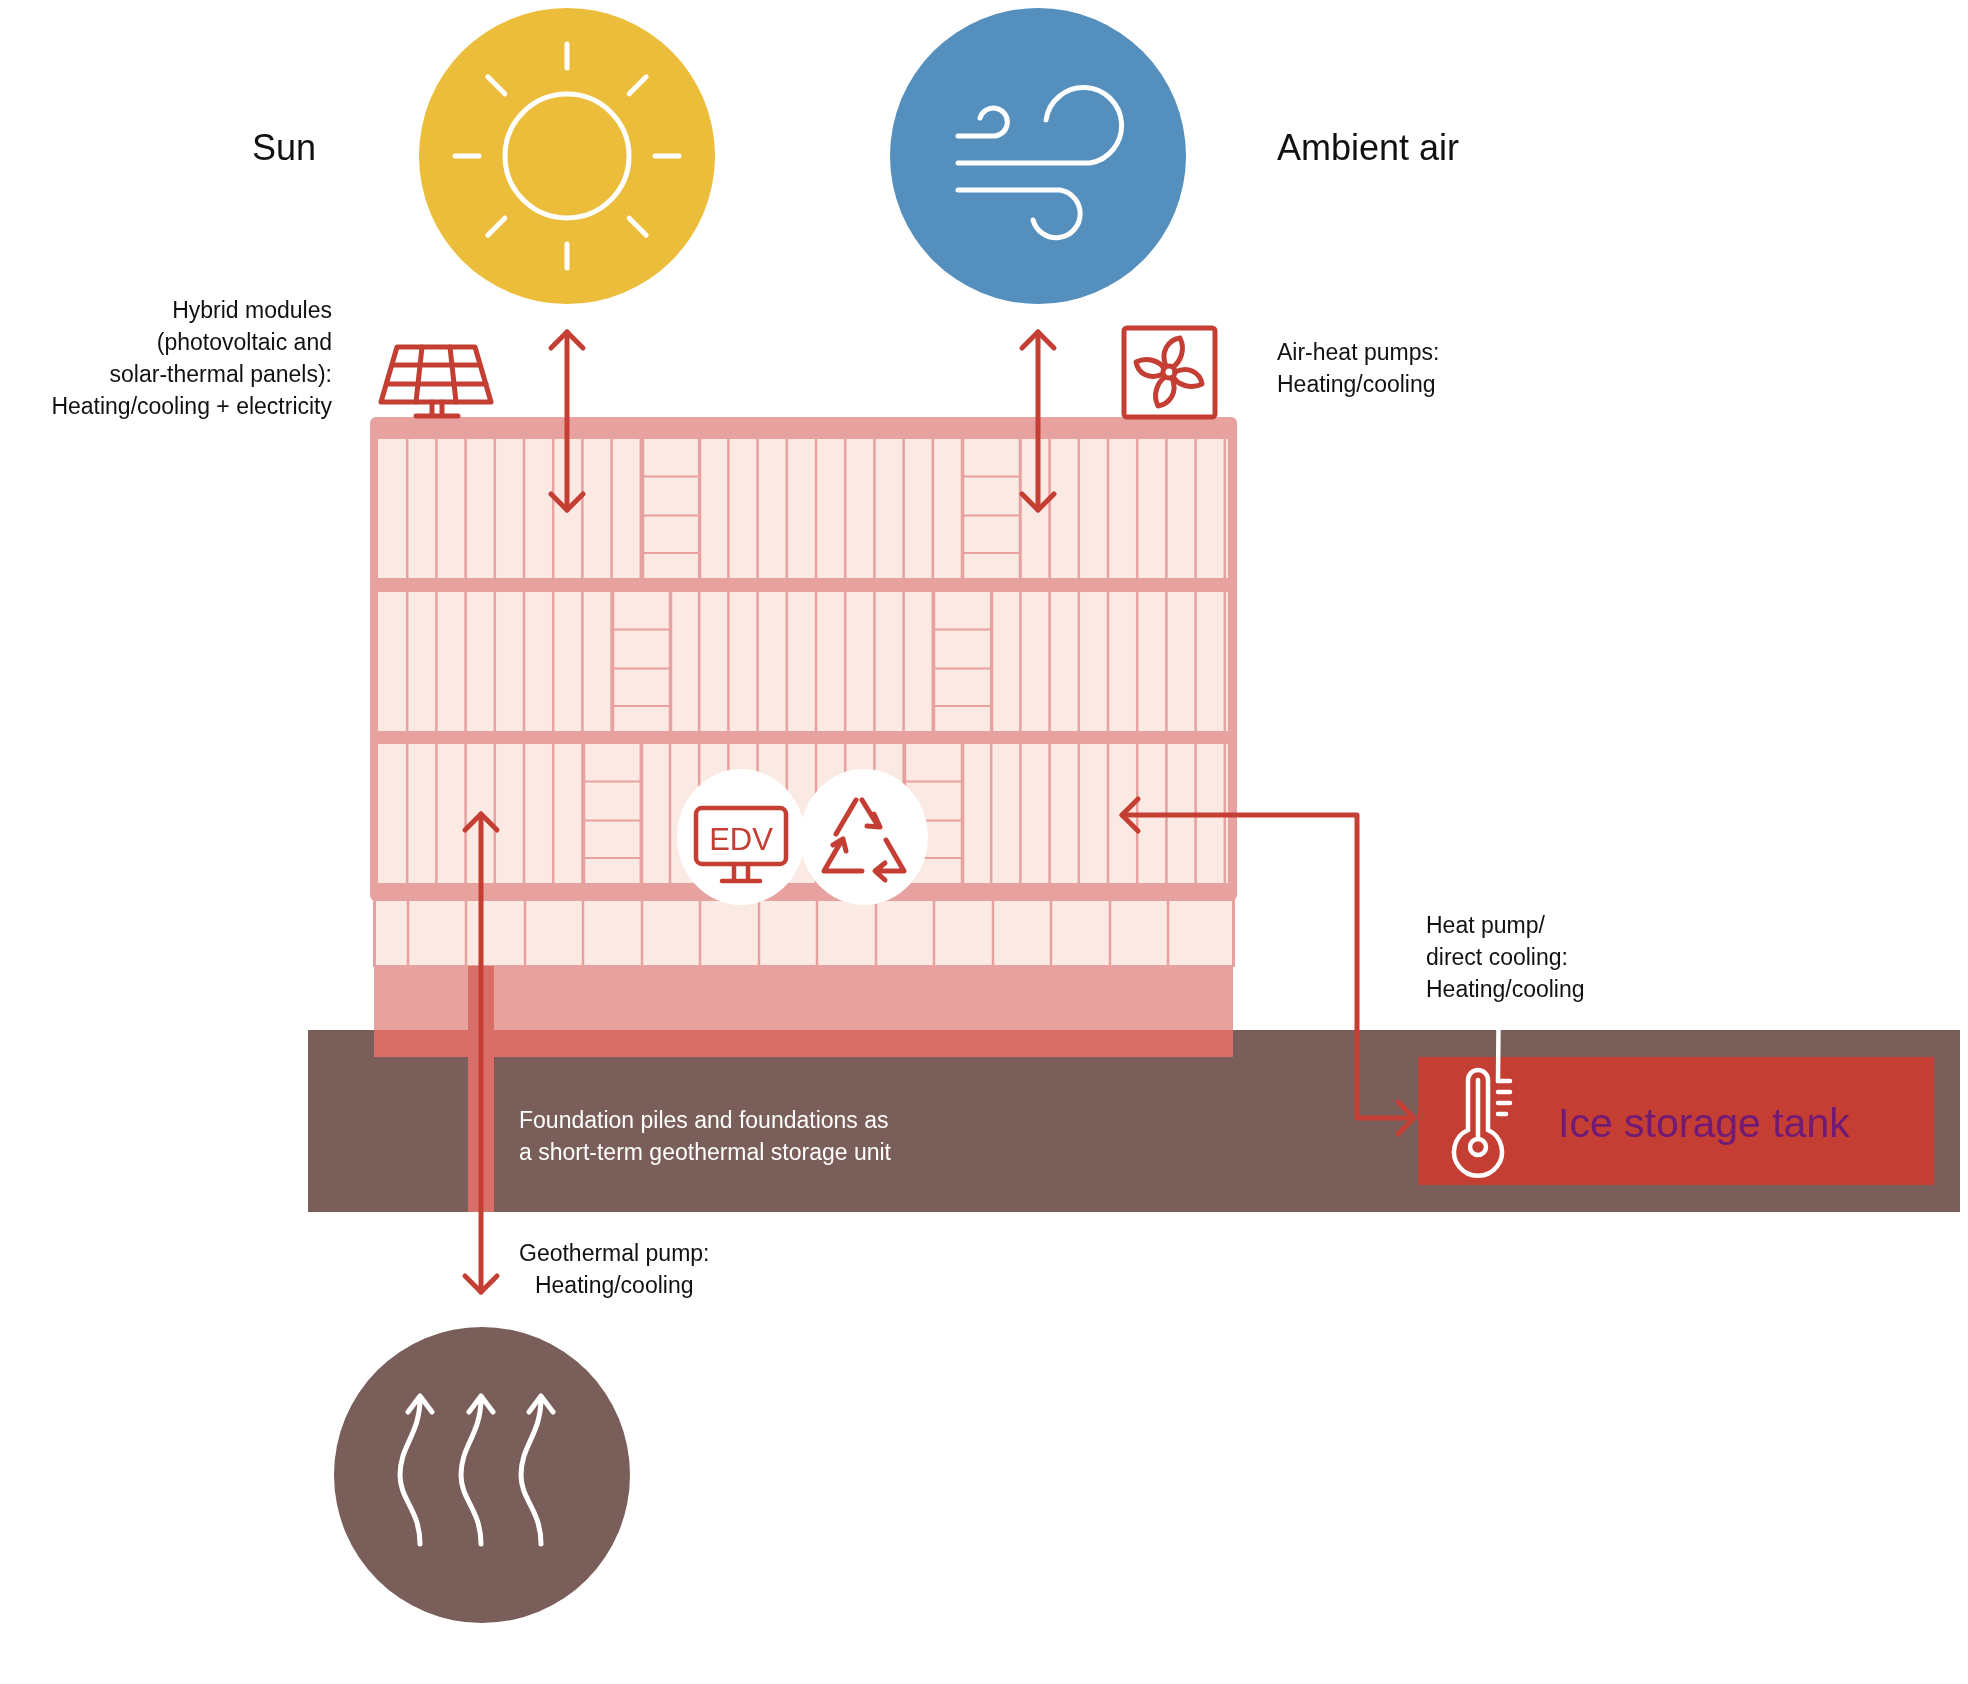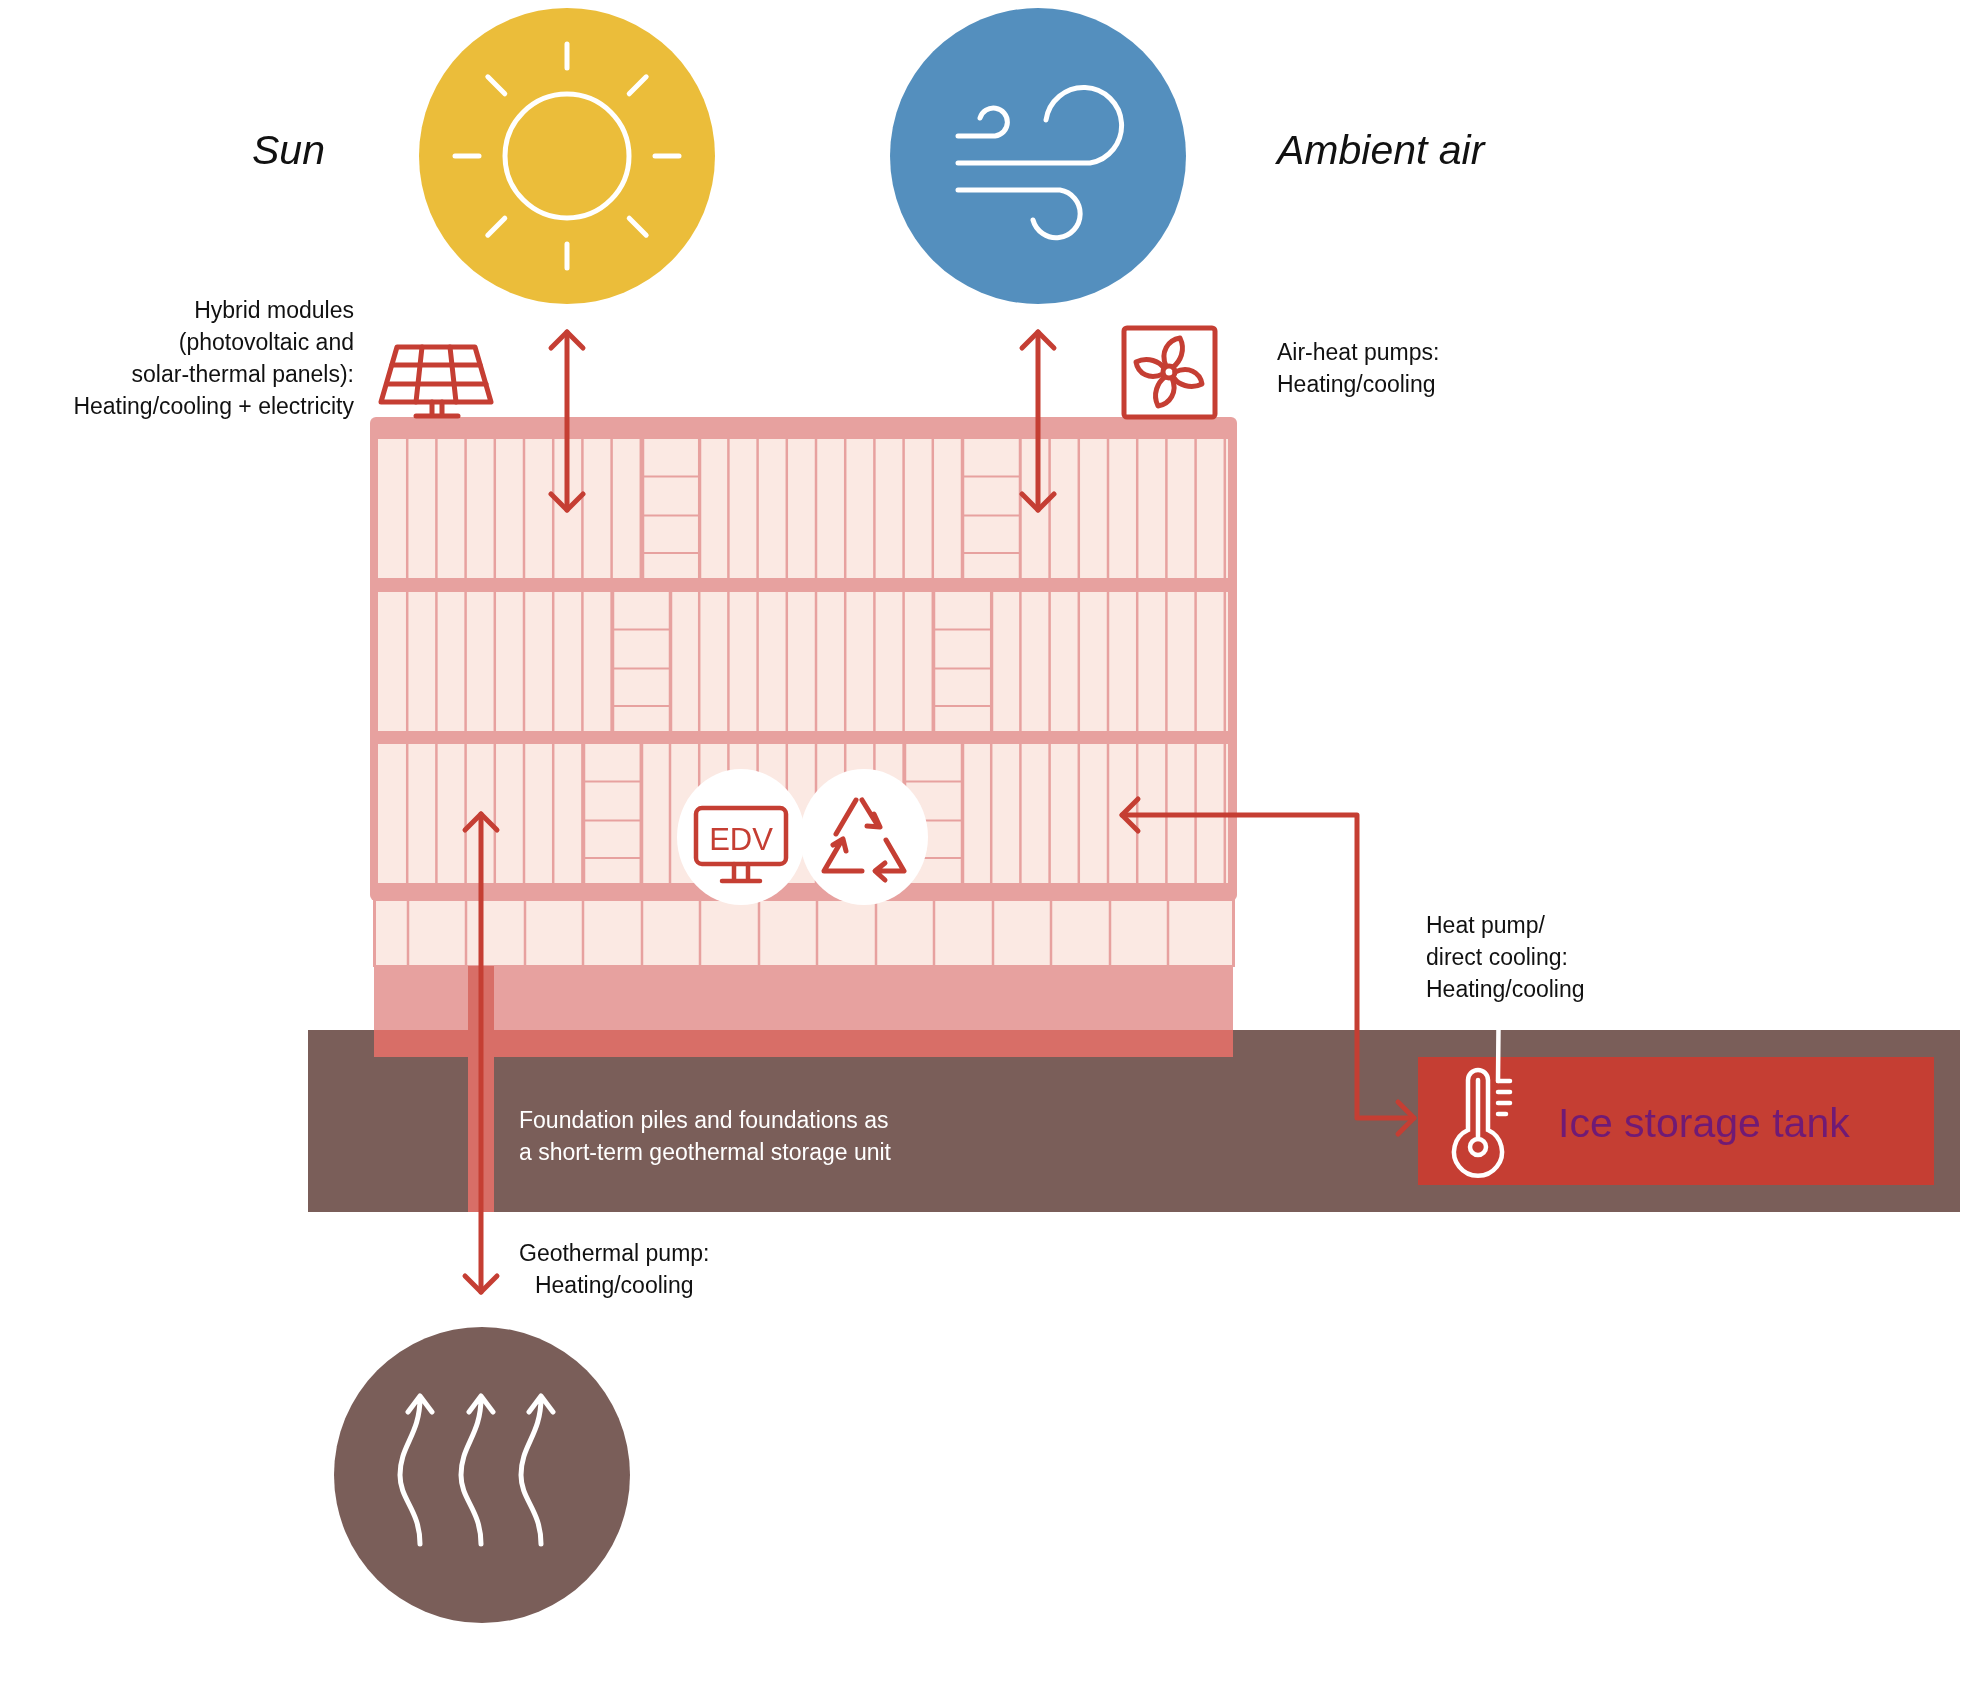--- a/index.html
+++ b/index.html
@@ -1,22 +1,22 @@
 <!DOCTYPE html>
 <html><head>
 <meta charset="utf-8">
 <style>
   html, body { margin: 0; padding: 0; background: #ffffff; }
   body { width: 1968px; height: 1684px; position: relative; overflow: hidden;
          font-family: "Liberation Sans", "DejaVu Sans", sans-serif; color: #111; }
   #stage { position: absolute; left: 0; top: 0; width: 1968px; height: 1684px; }
   .lbl { position: absolute; white-space: pre-line; line-height: 1.3; }
-  .title { font-size: 41px; line-height: 1.1; font-style: italic; }
+  .title { font-size: 36px; line-height: 1.1; }
   .note { font-size: 23px; line-height: 32px; }
-  .right { text-align: right; padding-left: 22px; }
+  .right { text-align: right; }
   .white { color: #ffffff; }
   .tank-text { font-size: 41px; color: #701a75; }
 </style>
 </head>
 <body>
 
 <div id="stage">
 <svg width="1968" height="1684" viewBox="0 0 1968 1684" xmlns="http://www.w3.org/2000/svg">
 
   <rect x="308" y="1030" width="1652" height="182" fill="#7A5E59"></rect>

